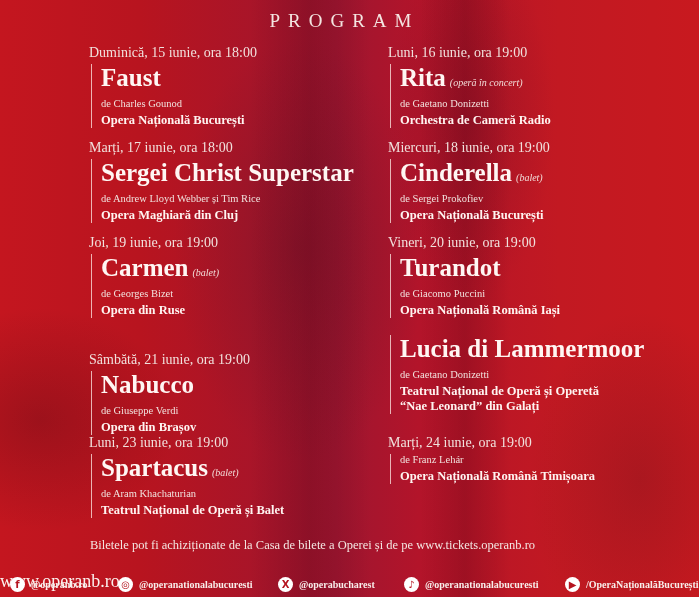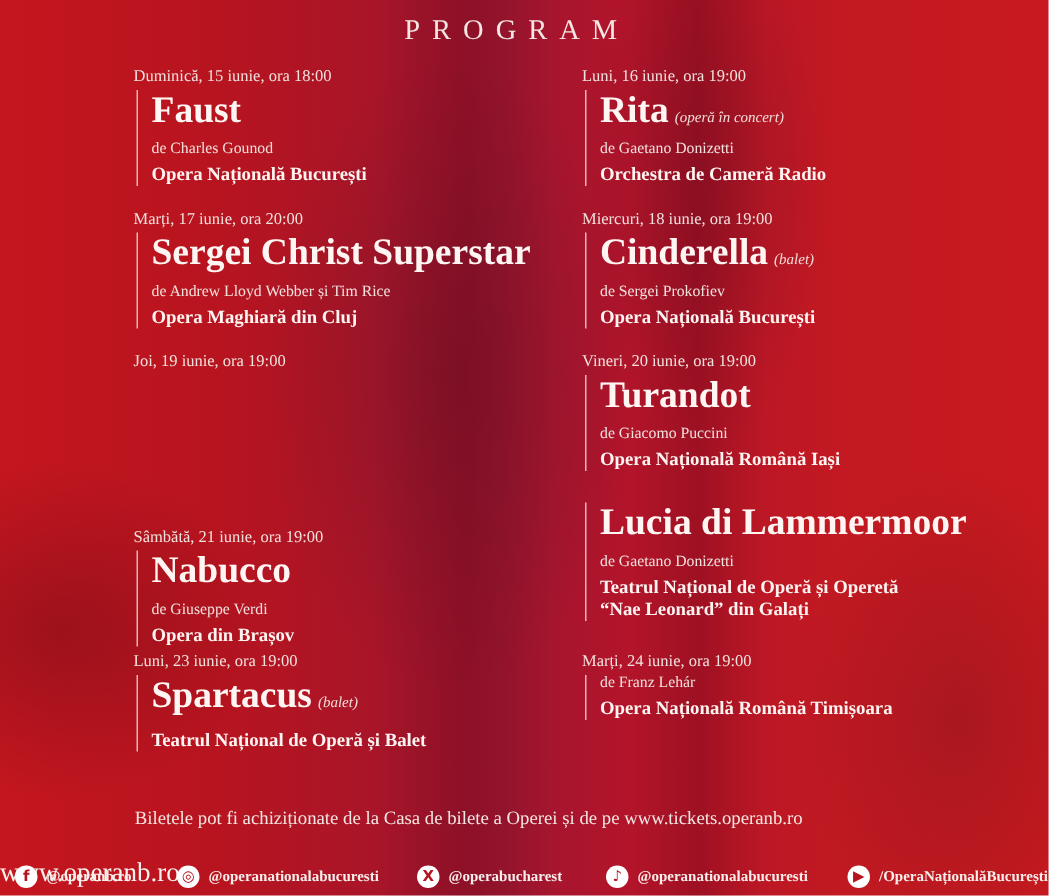--- a/index.html
+++ b/index.html
@@ -16,21 +16,21 @@
   }
   .drape {
     position: absolute; top: 0; bottom: 0; pointer-events: none;
     background: linear-gradient(90deg, rgba(0,0,0,0), rgba(80,0,20,0.25), rgba(0,0,0,0));
   }
   .title {
     position: absolute; top: 10px; left: 0; width: 689px; text-align: center;
     font-size: 19px; letter-spacing: 8px; color: #f4e6e2;
   }
   .event { position: absolute; }
-  .event .date { font-size: 11px; color: #f1e1dd; white-space: nowrap; }
+  .event .date { font-size: 14px; color: #f1e1dd; white-space: nowrap; }
   .event .body {
     margin-left: 2px; margin-top: 3px; padding-left: 9px;
     border-left: 1px solid rgba(255,235,230,0.75);
   }
   .event .name { font-size: 25px; font-weight: bold; line-height: 27px; white-space: nowrap; color: #fff6f3; }
   .event .note { font-size: 10px; font-style: italic; font-weight: normal; margin-left: 4px; color: #f2dcd8; }
   .event .author { font-size: 10.5px; margin-top: 2px; white-space: nowrap; color: #f1e1dd; }
   .event .venue { font-size: 12.5px; font-weight: bold; margin-top: 4px; line-height: 15px; color: #fff4f1; }
   .event .venue div { white-space: nowrap; }
   .tickets {
@@ -75,21 +75,21 @@
   <div class="body">
     <div class="name"><span>Rita</span><span class="note">(operă în concert)</span></div>
     <div class="author">de Gaetano Donizetti</div>
     <div class="venue">
         <div>Orchestra de Cameră Radio</div>
       </div>
   </div>
 </div>
 
 <div class="event" style="left:89px;top:140px;">
-  <div class="date">Marți, 17 iunie, ora 20:00</div>
+  <div class="date">Marți, 17 iunie, ora 18:00</div>
   <div class="body">
     <div class="name"><span>Sergei Christ Superstar</span><span class="note"></span></div>
     <div class="author">de Andrew Lloyd Webber și Tim Rice</div>
     <div class="venue">
         <div>Opera Maghiară din Cluj</div>
       </div>
   </div>
 </div>
 
 <div class="event" style="left:388px;top:140px;">
@@ -98,20 +98,27 @@
     <div class="name"><span>Cinderella</span><span class="note">(balet)</span></div>
     <div class="author">de Sergei Prokofiev</div>
     <div class="venue">
         <div>Opera Națională București</div>
       </div>
   </div>
 </div>
 
 <div class="event" style="left:89px;top:235px;">
   <div class="date">Joi, 19 iunie, ora 19:00</div>
+  <div class="body">
+    <div class="name"><span>Carmen</span><span class="note">(balet)</span></div>
+    <div class="author">de Georges Bizet</div>
+    <div class="venue">
+        <div>Opera din Ruse</div>
+      </div>
+  </div>
 </div>
 
 <div class="event" style="left:388px;top:235px;">
   <div class="date">Vineri, 20 iunie, ora 19:00</div>
   <div class="body">
     <div class="name"><span>Turandot</span><span class="note"></span></div>
     <div class="author">de Giacomo Puccini</div>
     <div class="venue">
         <div>Opera Națională Română Iași</div>
       </div>
@@ -137,20 +144,21 @@
         <div>Teatrul Național de Operă și Operetă</div>
         <div>“Nae Leonard” din Galați</div>
       </div>
   </div>
 </div>
 
 <div class="event" style="left:89px;top:435px;">
   <div class="date">Luni, 23 iunie, ora 19:00</div>
   <div class="body">
     <div class="name"><span>Spartacus</span><span class="note">(balet)</span></div>
+    <div class="author">de Aram Khachaturian</div>
     <div class="venue">
         <div>Teatrul Național de Operă și Balet</div>
       </div>
   </div>
 </div>
 
 <div class="event" style="left:388px;top:435px;">
   <div class="date">Marți, 24 iunie, ora 19:00</div>
   <div class="body">
     <div class="author">de Franz Lehár</div>

